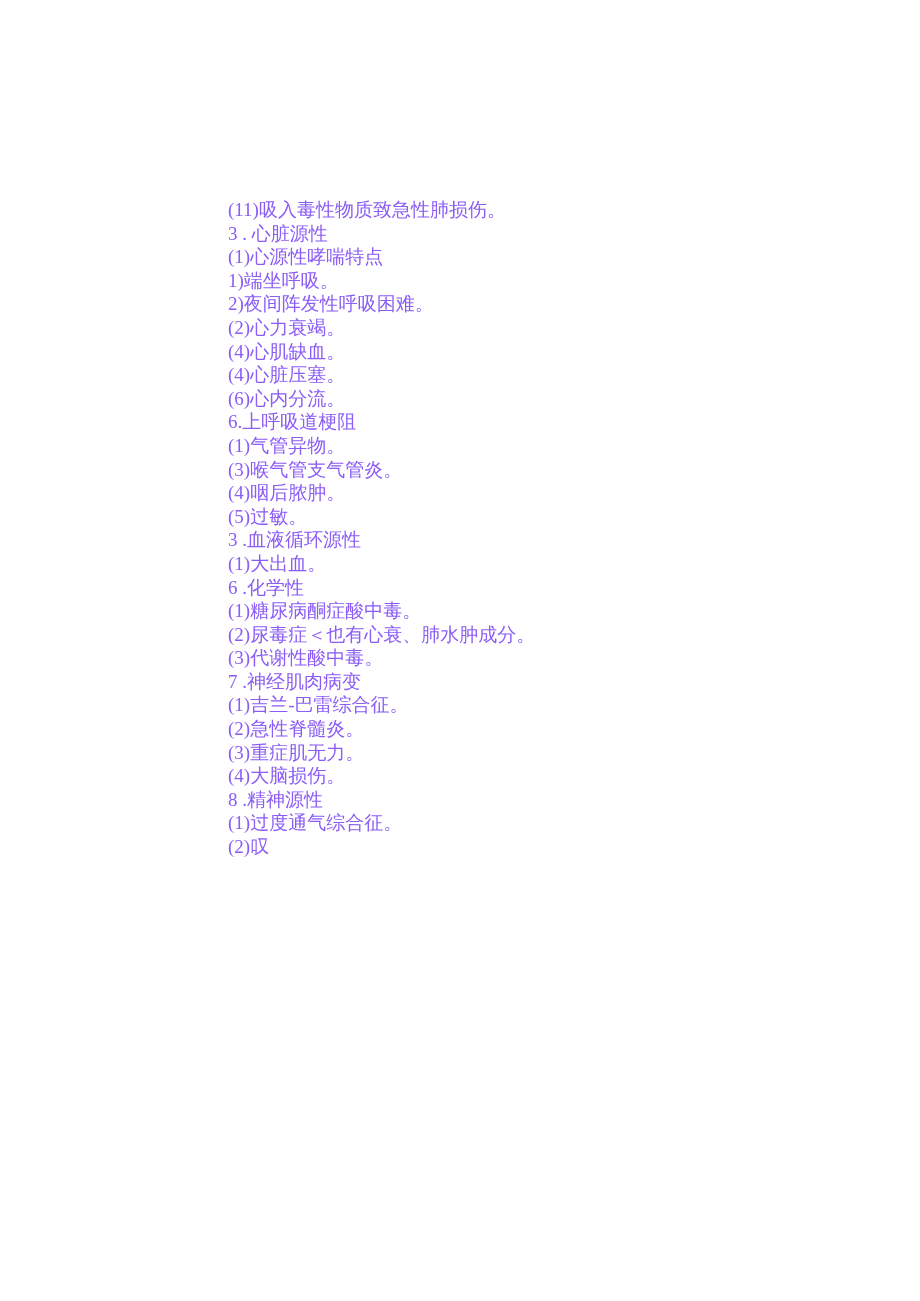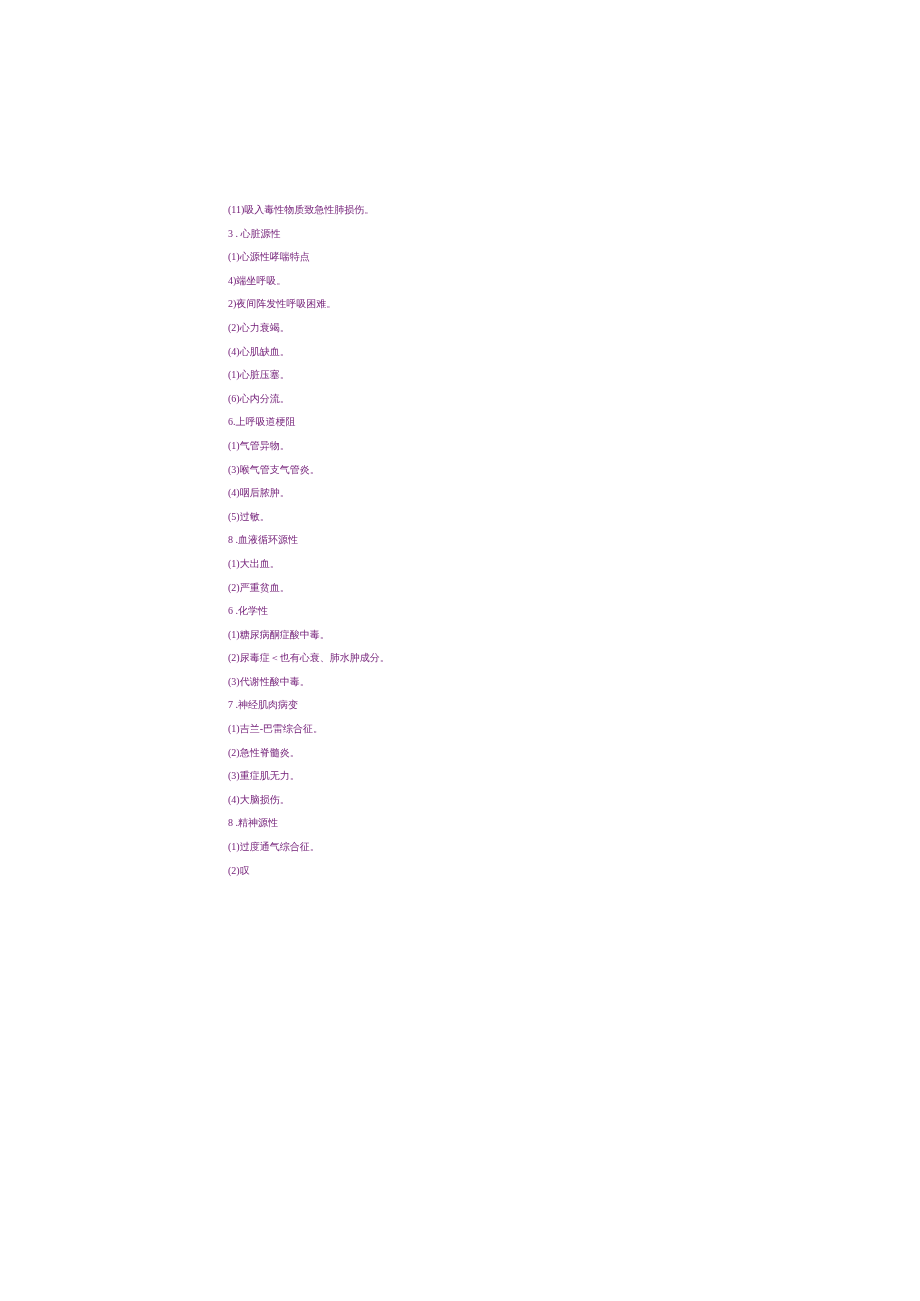--- a/index.html
+++ b/index.html
@@ -8,49 +8,48 @@
     background: #ffffff;
     width: 920px;
     height: 1301px;
   }
   .page {
     position: absolute;
     left: 228px;
     top: 198px;
     width: 500px;
     font-family: "Times New Roman", "SimSun", "Songti SC", serif;
-    font-size: 10px;
+    font-size: 19px;
     line-height: 23.6px;
-    color: #701a75;
+    color: #8b5cf6;
   }
   .line {
     white-space: nowrap;
   }
 </style>
 </head>
 <body>
 
 <div class="page">
   <div class="line">(11)吸入毒性物质致急性肺损伤。</div>
   <div class="line">3 . 心脏源性</div>
   <div class="line">(1)心源性哮喘特点</div>
-  <div class="line">4)端坐呼吸。</div>
+  <div class="line">1)端坐呼吸。</div>
   <div class="line">2)夜间阵发性呼吸困难。</div>
   <div class="line">(2)心力衰竭。</div>
   <div class="line">(4)心肌缺血。</div>
-  <div class="line">(1)心脏压塞。</div>
+  <div class="line">(4)心脏压塞。</div>
   <div class="line">(6)心内分流。</div>
   <div class="line">6.上呼吸道梗阻</div>
   <div class="line">(1)气管异物。</div>
   <div class="line">(3)喉气管支气管炎。</div>
   <div class="line">(4)咽后脓肿。</div>
   <div class="line">(5)过敏。</div>
-  <div class="line">8 .血液循环源性</div>
+  <div class="line">3 .血液循环源性</div>
   <div class="line">(1)大出血。</div>
-  <div class="line">(2)严重贫血。</div>
   <div class="line">6 .化学性</div>
   <div class="line">(1)糖尿病酮症酸中毒。</div>
   <div class="line">(2)尿毒症＜也有心衰、肺水肿成分。</div>
   <div class="line">(3)代谢性酸中毒。</div>
   <div class="line">7 .神经肌肉病变</div>
   <div class="line">(1)吉兰-巴雷综合征。</div>
   <div class="line">(2)急性脊髓炎。</div>
   <div class="line">(3)重症肌无力。</div>
   <div class="line">(4)大脑损伤。</div>
   <div class="line">8 .精神源性</div>

